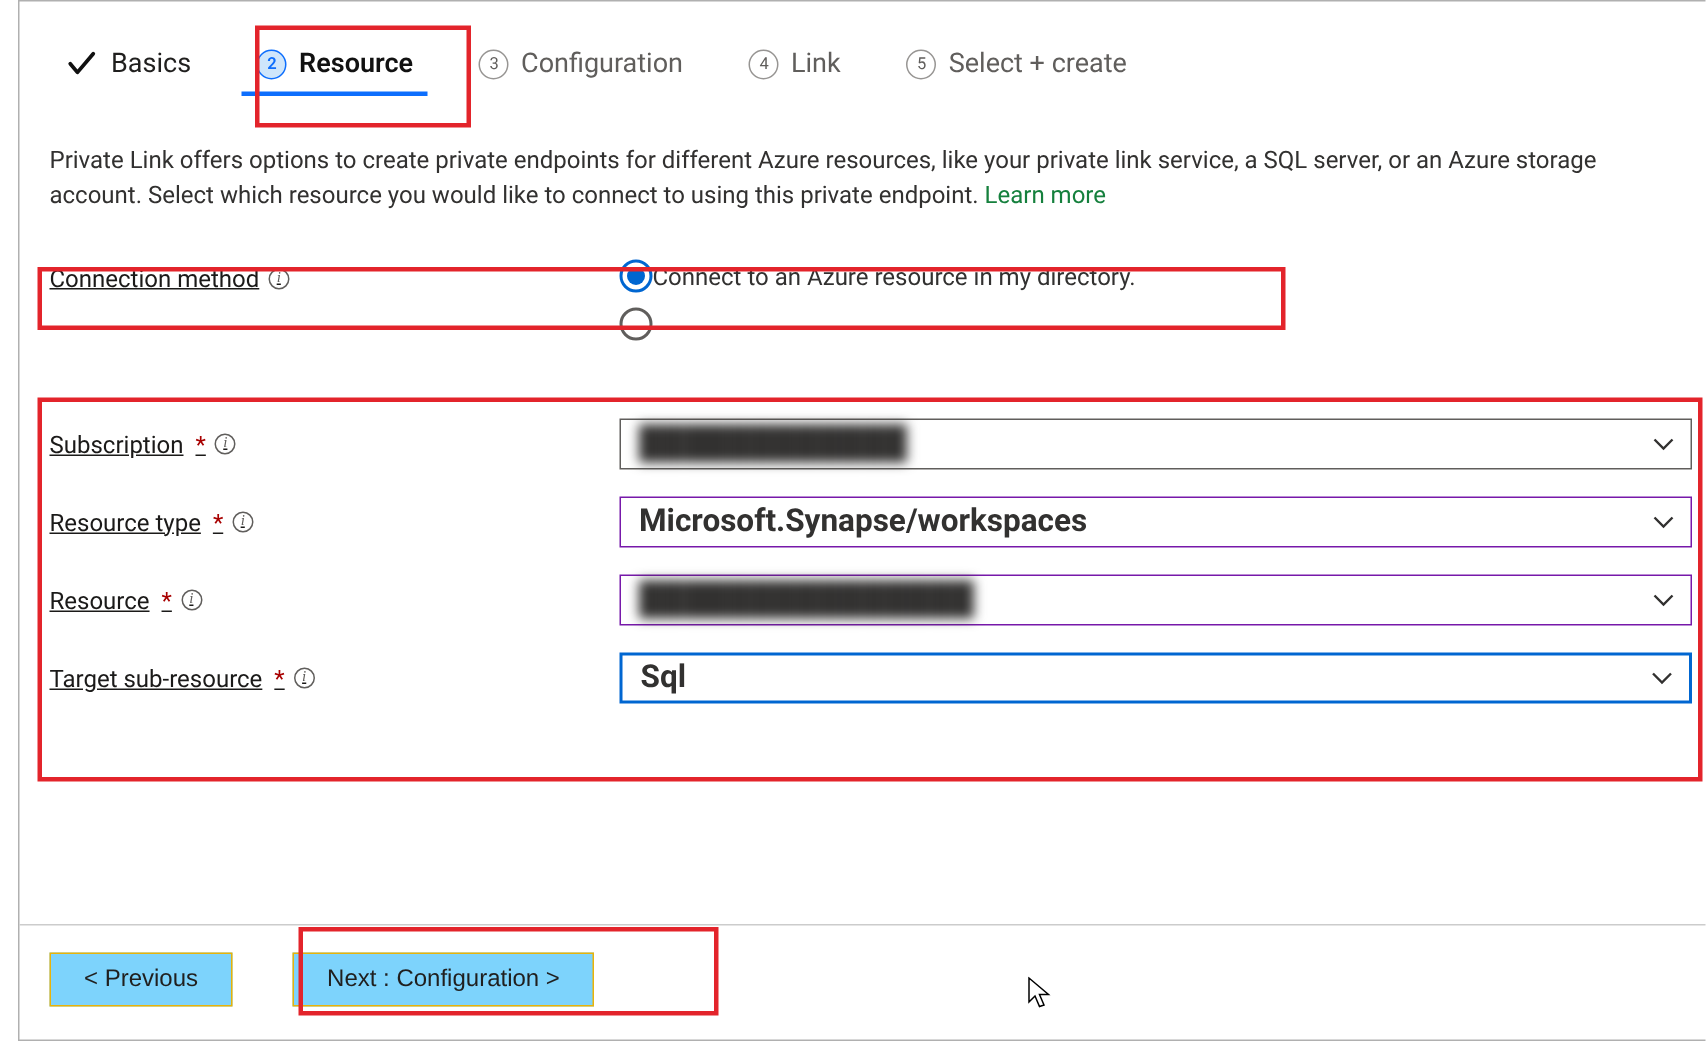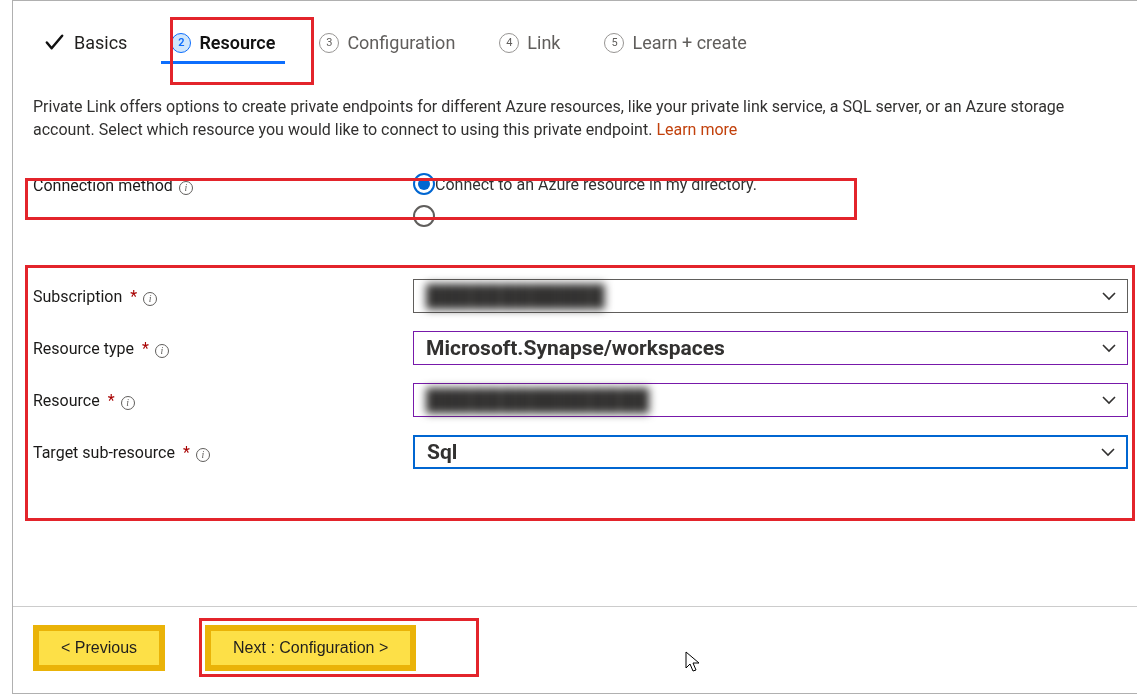--- a/index.html
+++ b/index.html
@@ -62,39 +62,40 @@
     font-weight: 600;
   }
   .tab.completed svg { display: block; }
 
   .description {
     font-size: 16px;
     line-height: 23px;
     margin-bottom: 26px;
   }
   .description a {
-    color: #c2410c;
+    color: #15803d;
     text-decoration: none;
     cursor: pointer;
   }
 
   
   .form-row {
     display: flex;
     align-items: center;
     padding: 6px 0;
     margin-bottom: 6px;
   }
   .form-row .label-area {
     width: 380px;
     display: flex;
-    align-items: flex-end;
+    align-items: center;
     gap: 6px;
     font-size: 16px;
     color: #1b1a19;
+    text-decoration: underline;
   }
   .form-row .label-area .req { color: #a80000; margin-left: 2px; }
   .info-icon {
     width: 14px; height: 14px;
     border: 1px solid #605e5c;
     border-radius: 50%;
     display: inline-flex;
     align-items: center;
     justify-content: center;
     font-size: 10px;
@@ -170,22 +171,22 @@
   }
 
   
   .footer {
     border-top: 1px solid #cccccc;
     padding: 18px 20px 22px;
     display: flex;
     gap: 40px;
   }
   .btn {
-    border: 6px solid #eab308;
-    background: #fde047;
+    border: 1px solid #eab308;
+    background: #7dd3fc;
     padding: 8px 22px;
     font-size: 16px;
     cursor: pointer;
     color: #201f1e;
   }
 
   
   .cursor {
     position: absolute;
     left: 672px;
@@ -216,21 +217,21 @@
       <div class="tab">
         <span class="step-circle">3</span>
         <span>Configuration</span>
       </div>
       <div class="tab">
         <span class="step-circle">4</span>
         <span>Link</span>
       </div>
       <div class="tab">
         <span class="step-circle">5</span>
-        <span>Learn + create</span>
+        <span>Select + create</span>
       </div>
     </div>
 
     <div class="description">
       <span>Private Link offers options to create private endpoints for different Azure resources, like your private link service, a SQL server, or an Azure storage account. Select which resource you would like to connect to using this private endpoint.  </span>
       <a>Learn more</a>
     </div>
 
     <div class="form-row" style="align-items:flex-start;">
       <div class="label-area" style="padding-top:3px;">

